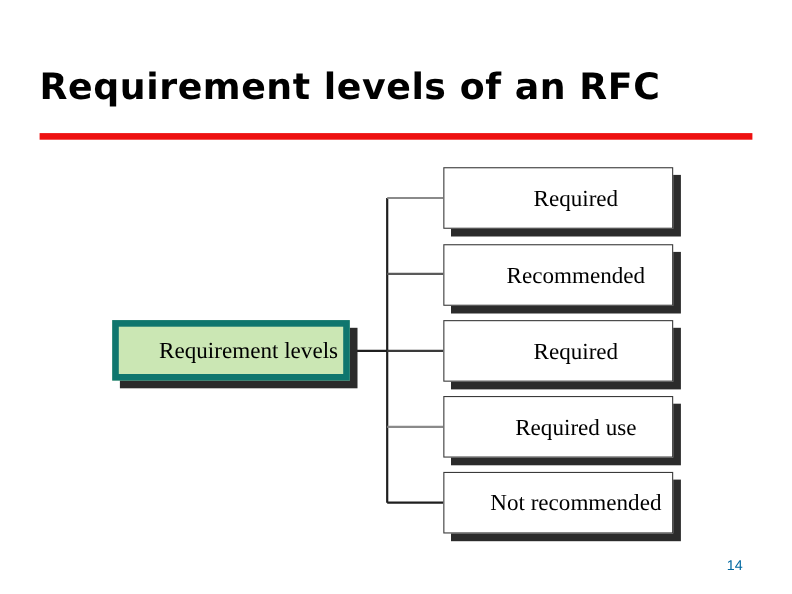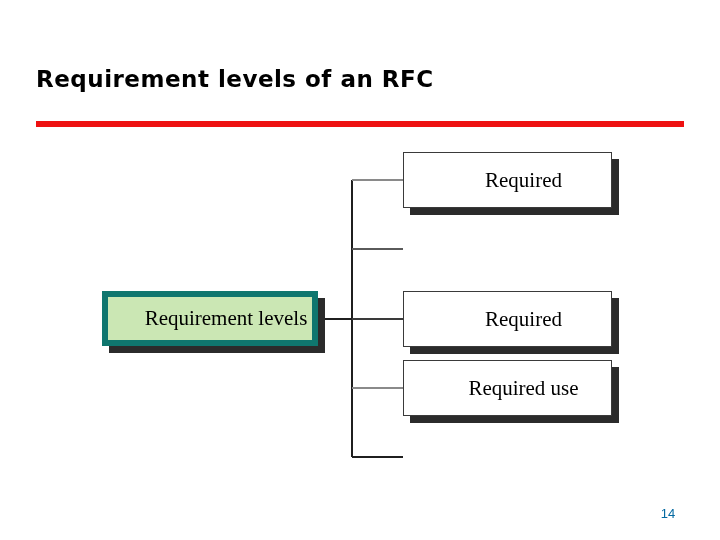--- a/index.html
+++ b/index.html
@@ -24,21 +24,21 @@
   }
 
   
   .title {
     position: absolute;
     left: 36px;
     top: 58px;
     width: 650px;
     font-family: "DejaVu Sans", sans-serif;
     font-weight: bold;
-    font-size: 23px;
+    font-size: 33px;
     line-height: 42px;
     letter-spacing: 0.5px;
     color: #000000;
     white-space: nowrap;
   }
 
   .title-rule {
     position: absolute;
     left: 36px;
     top: 121px;
@@ -133,27 +133,33 @@
     </svg>
 
     <div class="node root" style="left:102px; top:291px; width:216px; height:55px;">
       <span class="node-label">Requirement levels</span>
     </div>
 
     <div class="node" style="left:403px; top:152px; width:209px; height:56px;">
       <span class="node-label">Required</span>
     </div>
 
+    <div class="node" style="left:403px; top:222px; width:209px; height:56px;">
+      <span class="node-label">Recommended</span>
+    </div>
 
     <div class="node" style="left:403px; top:291px; width:209px; height:56px;">
       <span class="node-label">Required</span>
     </div>
 
     <div class="node" style="left:403px; top:360px; width:209px; height:56px;">
       <span class="node-label">Required use</span>
     </div>
 
+    <div class="node" style="left:403px; top:429px; width:209px; height:56px;">
+      <span class="node-label">Not recommended</span>
+    </div>
 
   </div>
 
   <div class="page-number">14</div>
 
 </div>
 
 </body></html>

